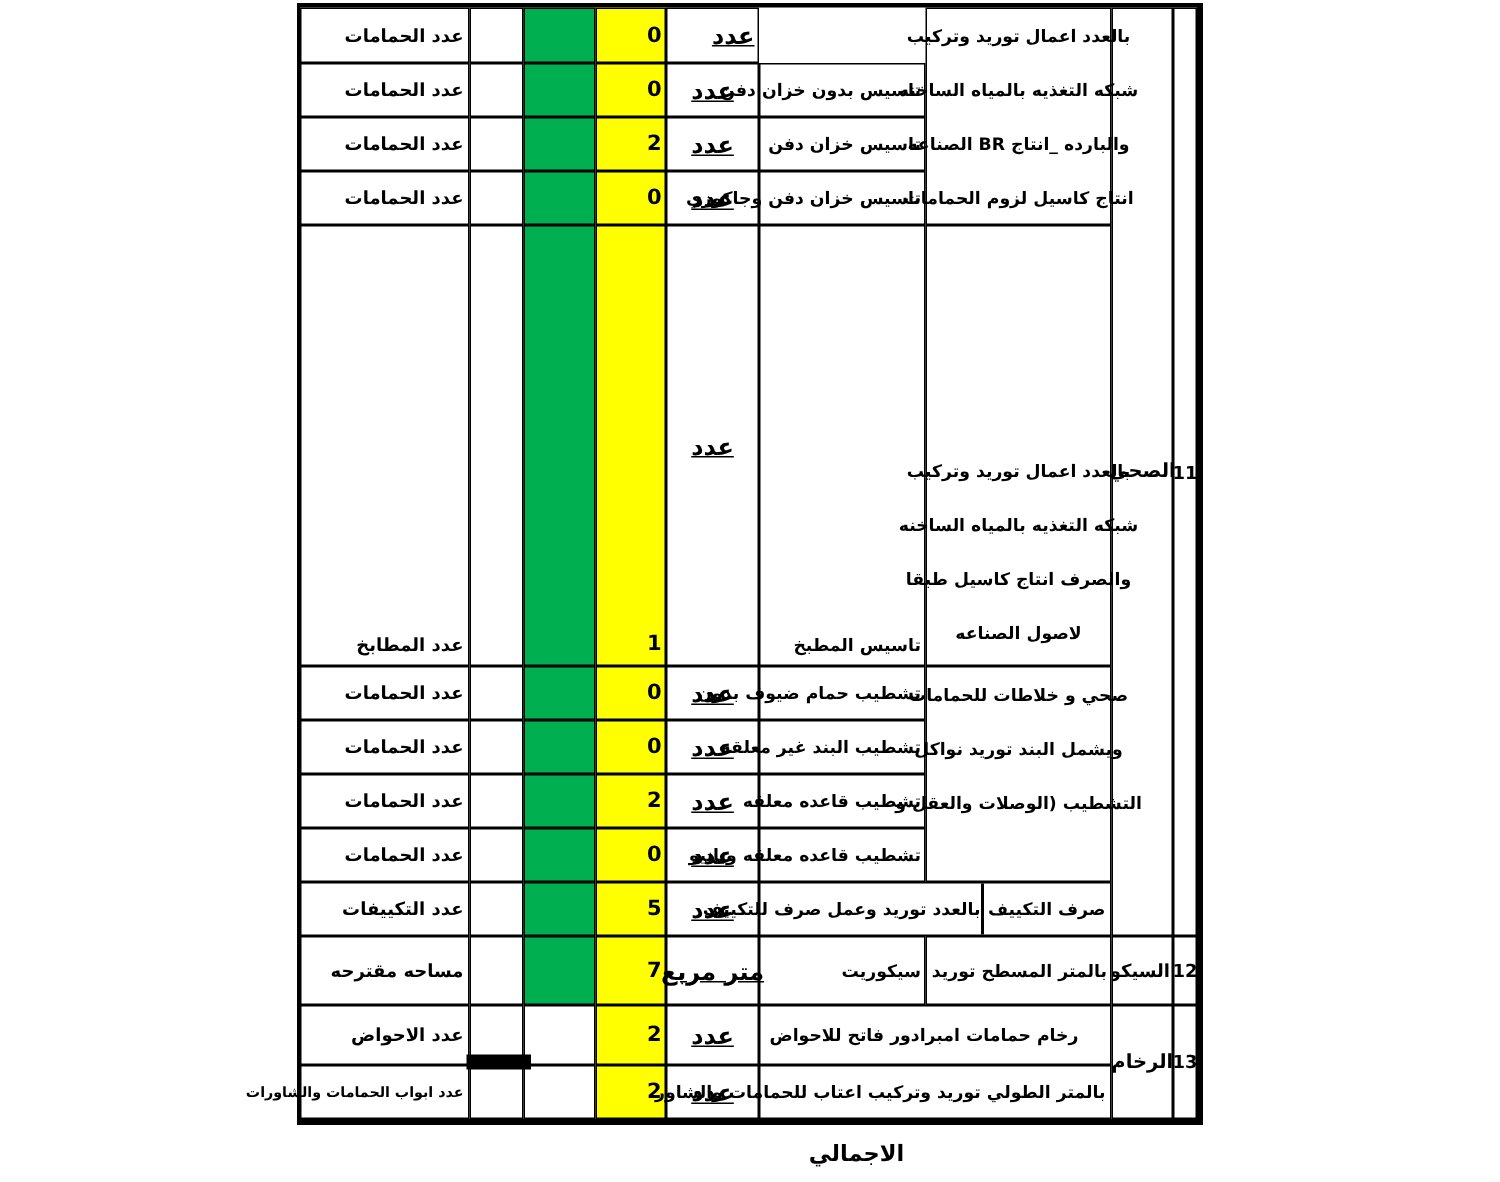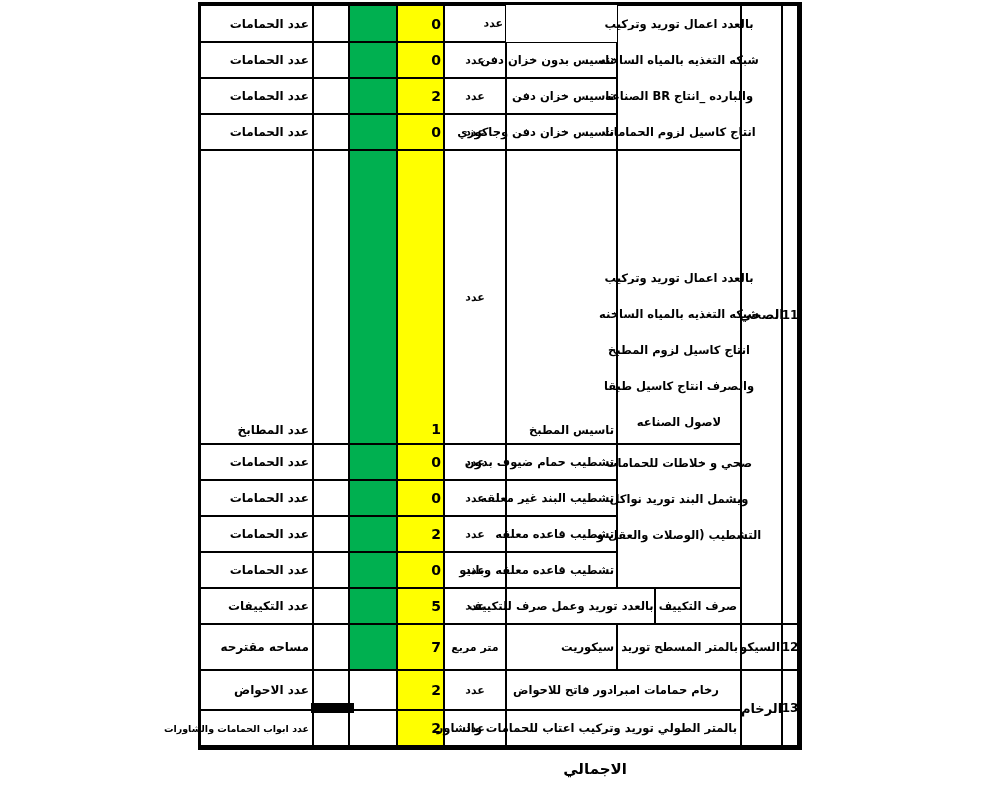--- a/index.html
+++ b/index.html
@@ -8,40 +8,40 @@
   .grid{position:absolute;left:198px;top:2px;width:604px;height:748px;display:grid;direction:rtl;
         grid-template-columns:16px 41px 124px 111px 62px 47px 48px 36px 113px;
         grid-template-rows:37px 36px 36px 36px 294px 36px 36px 36px 36px 36px 46px 40px 36px;
         border-style:solid;border-color:#000;border-width:3px 4px 4px 2px;box-sizing:border-box;background:#fff;}
   .c{border:1px solid #000;display:flex;align-items:center;justify-content:center;
      font-size:12px;min-width:0;min-height:0;overflow:visible;}
   .t{position:relative;z-index:2;white-space:nowrap;}
   .lab{justify-content:flex-start;padding:0 3px;font-size:12px;}
   .lab-small{font-size:9.5px;}
   .itm{justify-content:flex-start;padding:0 2px;font-size:11.5px;}
-  .unit{font-size:11px;}
+  .unit{font-size:16px;text-decoration:underline;}
   .u-right{justify-content:flex-start;padding:0 2px;}
   .qty{justify-content:flex-start;padding:0 2px;font-size:14px;background:#FFFF00;}
   .grn{background:#00B050;}
   .bot{align-items:flex-end;padding-bottom:6px;}
   .descblk{flex-direction:column;justify-content:flex-start;padding:0;}
   .descblk .dl{line-height:36px;text-align:center;white-space:nowrap;position:relative;z-index:2;font-size:11.5px;}
   .desc-bottom{justify-content:flex-end;padding-bottom:3px;}
   .cat{font-size:13px;}
   .cat-clip{overflow:hidden;justify-content:flex-start;padding:0 1px;font-size:12px;}
   .num{font-size:12px;}
   .desc-clip{overflow:hidden;justify-content:flex-start;padding:0 2px;font-size:11.5px;}
   .desc-left{justify-content:flex-end;padding-left:6px;font-size:11.5px;}
   .desc-right{justify-content:flex-start;padding-right:3px;font-size:11.5px;}
   .rowflex{justify-content:flex-start;font-size:11.5px;padding:0;}
   .rowflex .tail{padding:0 3px;}
   .vdiv{width:2px;align-self:stretch;background:#000;flex:none;}
   .longdesc{flex:1;text-align:right;}
   .blackbar{position:absolute;left:311px;top:703px;width:43px;height:10px;background:#000;z-index:3;}
-  .total{position:absolute;left:540px;top:760px;width:110px;text-align:center;font-size:15px;direction:rtl;}
+  .total{position:absolute;left:516px;top:760px;width:110px;text-align:center;font-size:15px;direction:rtl;}
 </style>
 </head>
 <body>
 
 <div id="page">
   <div class="grid">
 
     <div class="c num" style="grid-area:1/1/11/2">
         <span class="t">11</span>
       </div>
@@ -64,21 +64,20 @@
 
     <div class="c descblk" style="grid-area:1/3/5/4">
       <div class="dl">بالعدد اعمال توريد وتركيب</div>
       <div class="dl">شبكه التغذيه بالمياه الساخنه</div>
       <div class="dl">والبارده _انتاج BR الصناعه</div>
       <div class="dl">انتاج كاسيل لزوم الحمامات</div>
     </div>
     <div class="c descblk desc-bottom" style="grid-area:5/3/6/4">
       <div class="dl">بالعدد اعمال توريد وتركيب</div>
       <div class="dl">شبكه التغذيه بالمياه الساخنه</div>
-      <div class="dl">انتاج كاسيل  لزوم المطبخ</div>
       <div class="dl">والصرف انتاج كاسيل طبقا</div>
       <div class="dl">لاصول الصناعه</div>
     </div>
     <div class="c descblk" style="grid-area:6/3/10/4">
       <div class="dl">صحي و خلاطات للحمامات</div>
       <div class="dl">ويشمل البند توريد نواكل</div>
       <div class="dl">التشطيب (الوصلات والعقل و</div>
     </div>
     <div class="c rowflex" style="grid-area:10/3/11/5">
       <span class="t tail">صرف التكييف</span>

